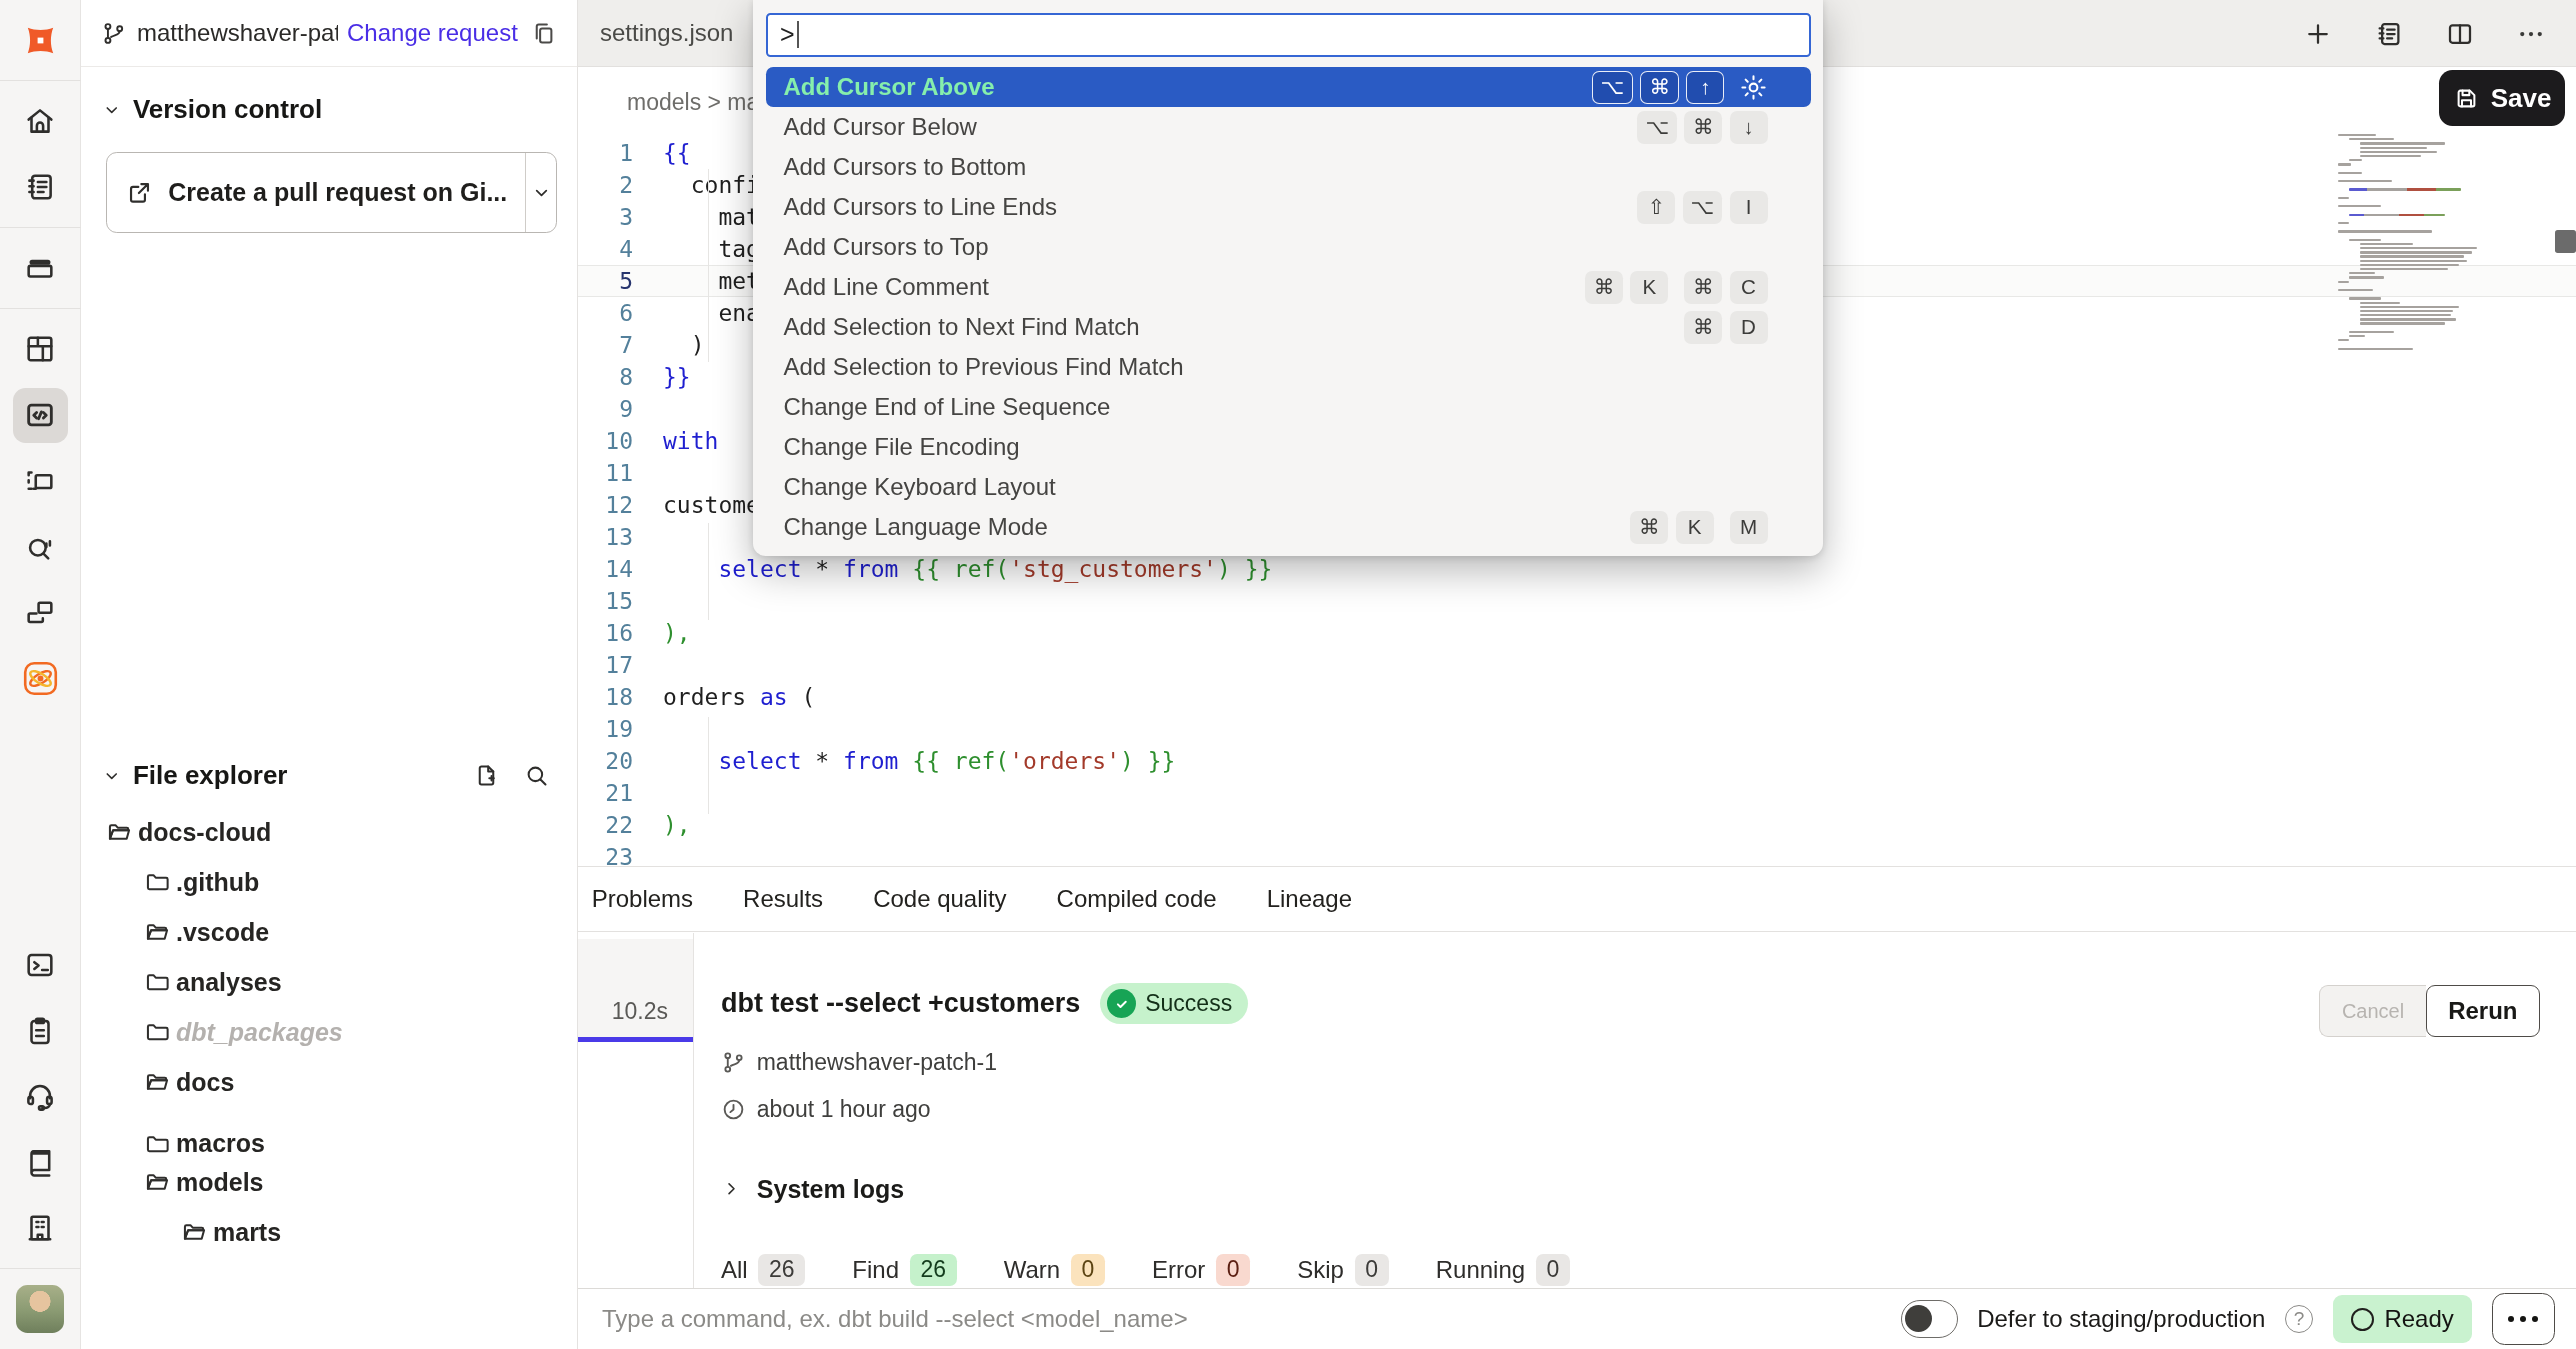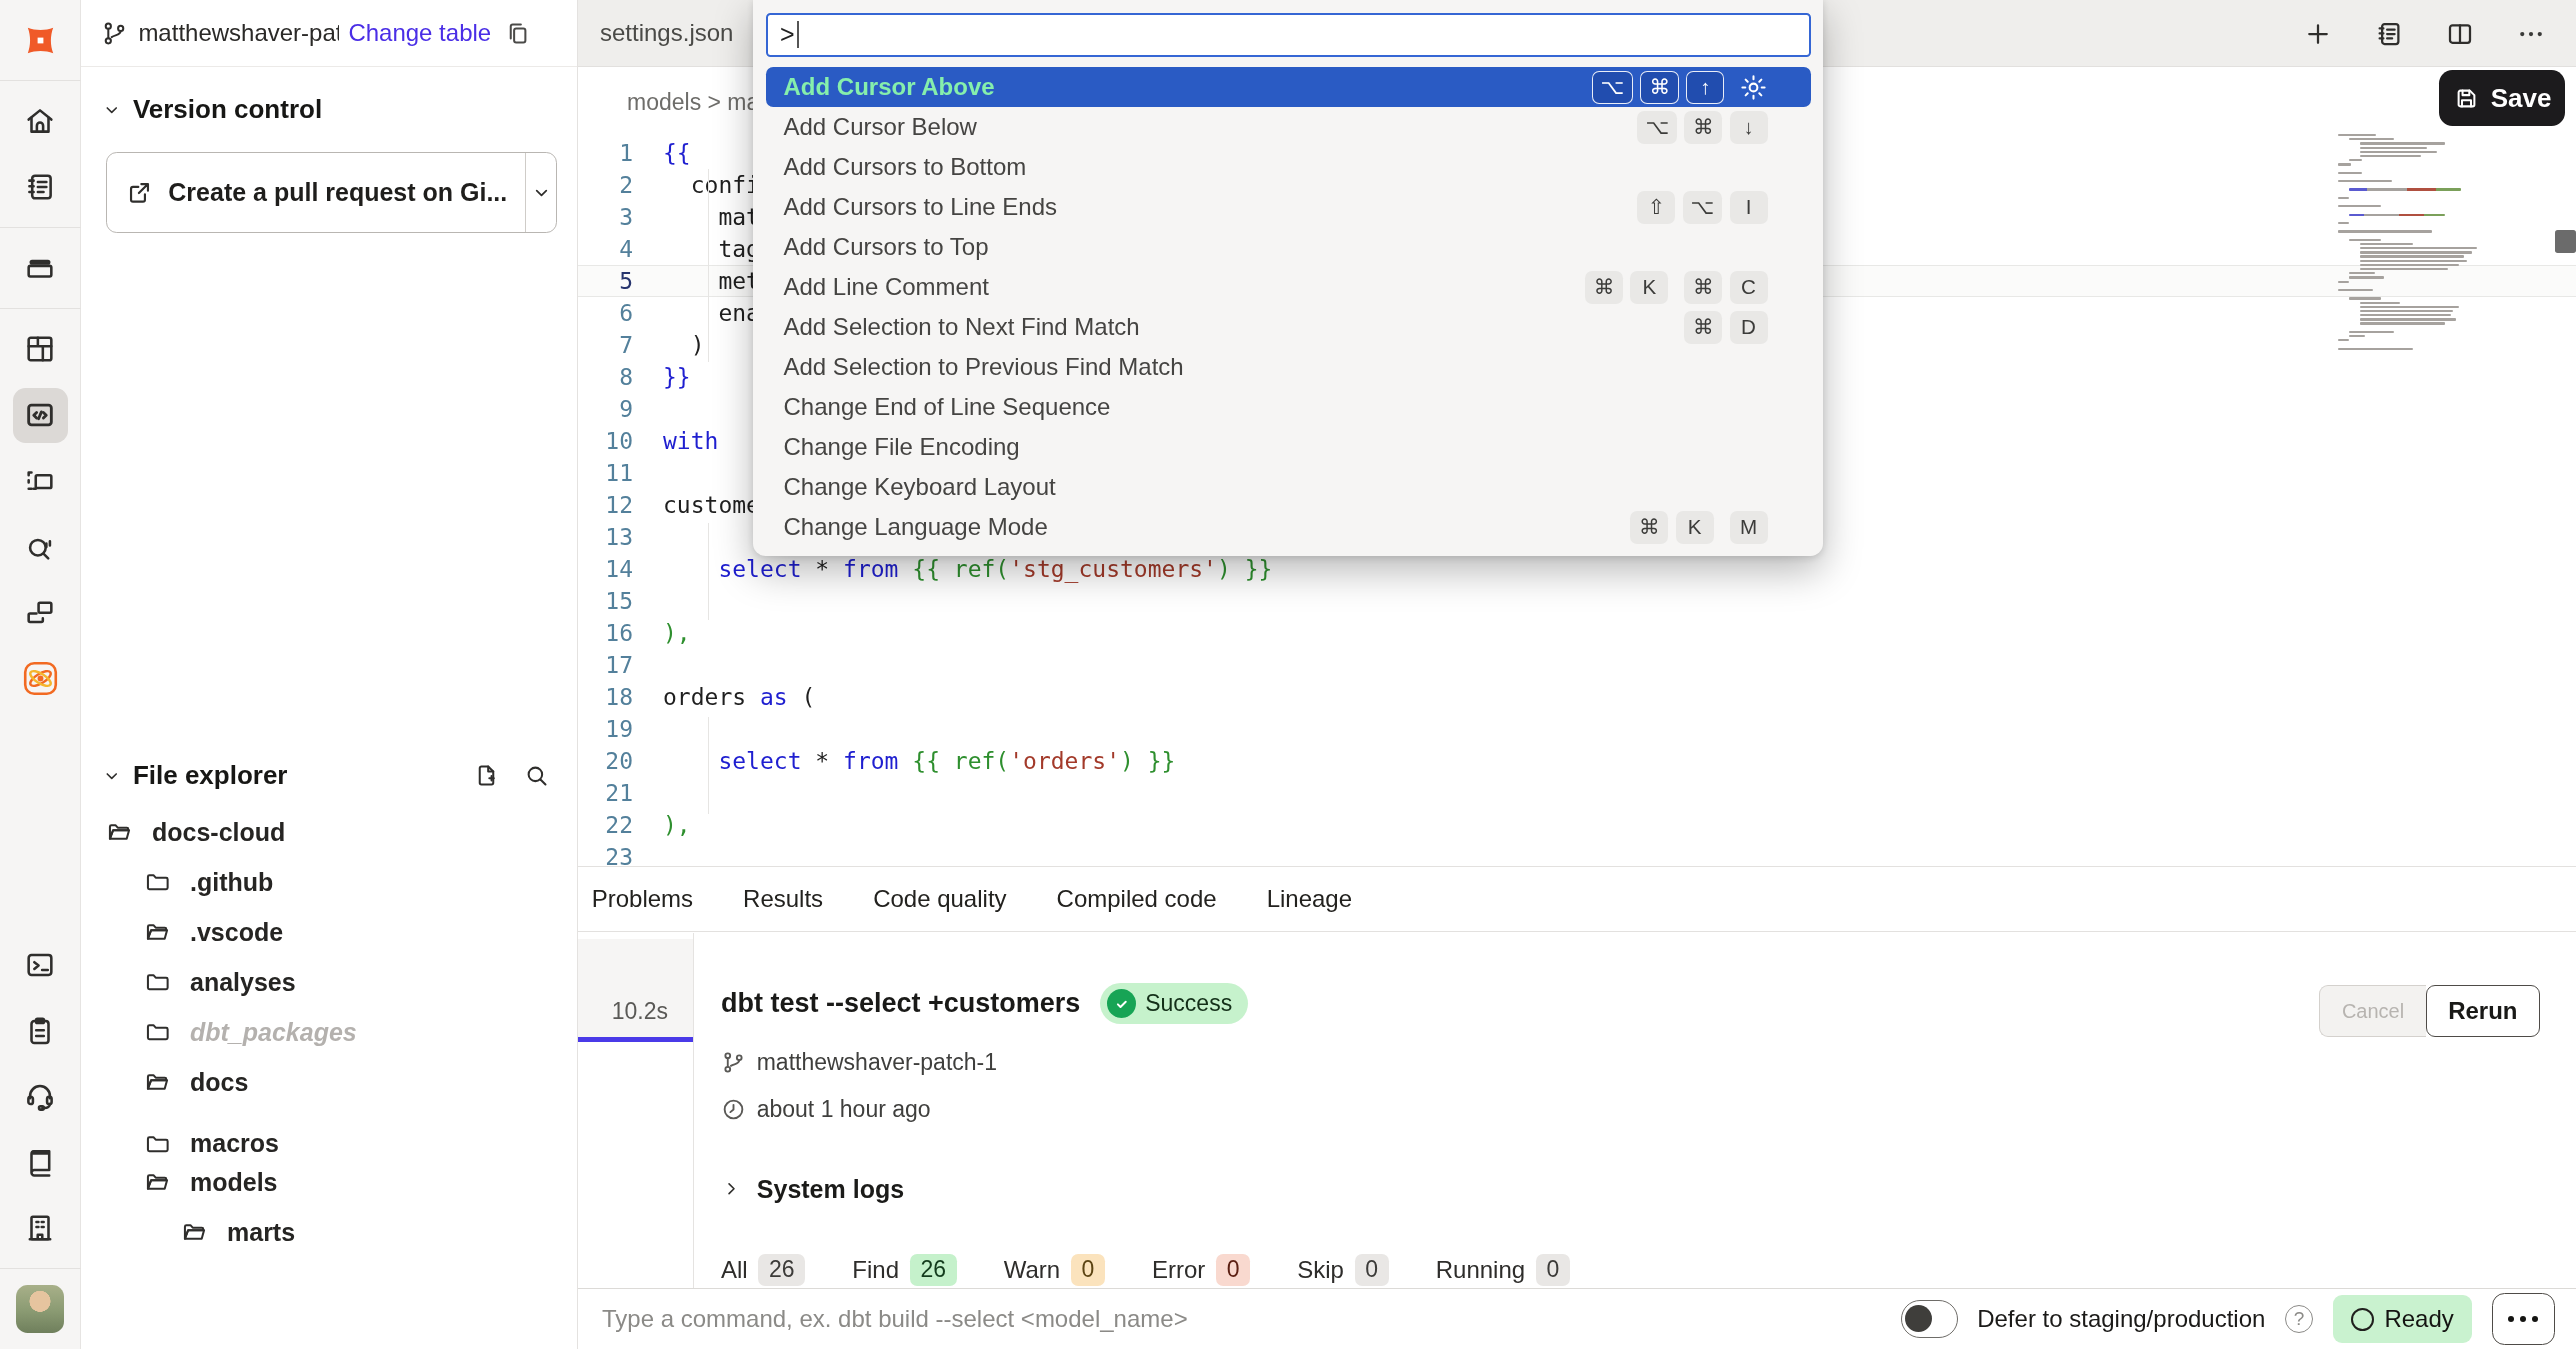--- a/index.html
+++ b/index.html
@@ -35,21 +35,21 @@
   #pr-btn { margin:23px 19.7px 0 25px; height:81px; display:flex; border:1.3px solid #b9b6b2; border-radius:10.7px; overflow:hidden; background:#fff; }
   #pr-btn .main { flex:1; display:flex; align-items:center; padding:0 18px; border-right:1.3px solid #cfccc8; cursor:pointer; }
   #pr-btn .main .lbl { font-size:25px; font-weight:600; color:#1f1e1c; margin-left:14.3px; white-space:nowrap; overflow:hidden; }
   #pr-btn .dd { width:57px; display:flex; align-items:center; justify-content:center; cursor:pointer; }
 
   #fx { position:absolute; top:756px; left:0; right:0; bottom:0; }
   #fx .sec-head { justify-content:flex-start; }
   #fx .hicons { margin-left:auto; display:flex; gap:23px; padding-right:7.2px; }
   #fx-list { margin-top:12.5px; }
   .fxrow { height:50px; display:flex; align-items:center; font-size:25px; color:#262523; cursor:pointer; }
-  .fxrow .nm { margin-left:19px; font-weight:600; }
+  .fxrow .nm { margin-left:5px; font-weight:600; }
   .fxrow.muted { color:#b4b1ae; }
   .fxrow.muted .nm { font-style:italic; font-weight:600; }
 
   
   #main { position:absolute; left:577px; right:0; top:0; bottom:0; }
   #tabstrip { position:absolute; left:0; right:0; top:0; height:67px; background:#efeeec; border-bottom:0.9px solid #e2e0de; display:flex; align-items:center; }
   #tabstrip .ftab { font-size:24px; color:#4a4a47; padding:0 23px; cursor:pointer; }
   #ts-icons { position:absolute; right:30px; top:0; height:67px; display:flex; align-items:center; gap:41px; }
 
   #editor { position:absolute; left:0; right:0; top:67px; height:798px; background:#fff; overflow:hidden; }
@@ -263,21 +263,21 @@
 
 <div id="leftpanel">
   <div id="lp-header">
     <svg class="ico" width="27" height="27" viewBox="0 0 24 24">
         <circle cx="6.5" cy="5.5" r="2.3"></circle>
         <circle cx="6.5" cy="18.5" r="2.3"></circle>
         <circle cx="17.5" cy="7.5" r="2.3"></circle>
         <path d="M6.5 7.8v8.4M17.5 9.8c0 3.4-4.6 3.4-8 5.4"></path>
       </svg>
     <span class="bname">matthewshaver-patc</span>
-    <span class="chbranch">Change table</span>
+    <span class="chbranch">Change request</span>
     <span class="copy">
       <svg class="ico" width="27" height="27" viewBox="0 0 24 24" style="stroke:#4b4a48">
           <rect x="9" y="7.5" width="10" height="12.5" rx="1.8"></rect>
           <path d="M6 16.5V5.8C6 4.8 6.8 4 7.8 4H15"></path>
         </svg>
     </span>
   </div>
 
   <div id="vc">
     <div class="sec-head">

